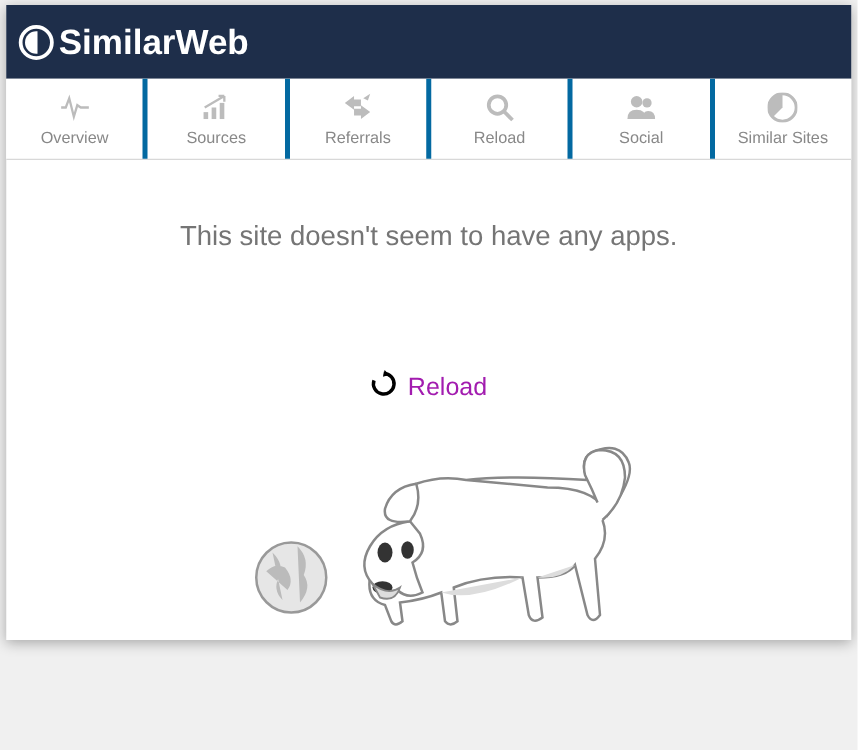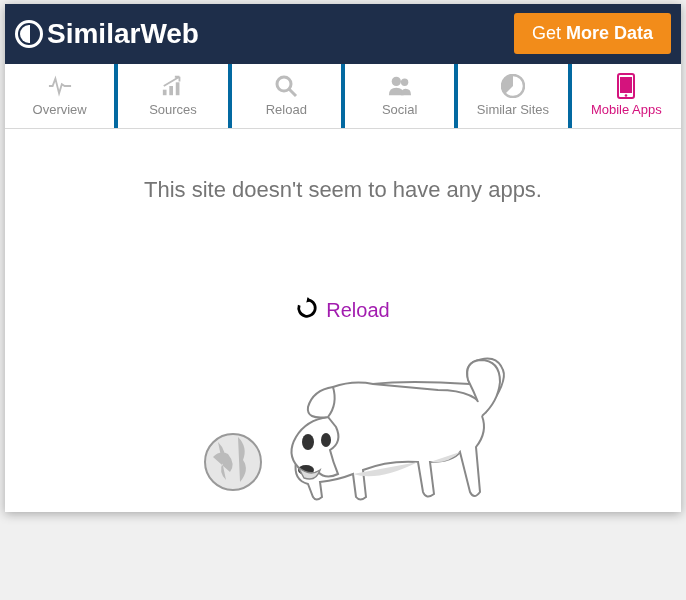--- a/index.html
+++ b/index.html
@@ -122,24 +122,20 @@
 </head>
 <body>
 
 <div class="panel">
 
   <div class="header">
     <div class="logo">
       <div class="logo-icon"></div>
       <span>SimilarWeb</span>
     </div>
-    <button class="cta-btn">
-      <span>Get</span>
-      <span class="bold">More Data</span>
-    </button>
   </div>
 
   <div class="tabs">
 
     <div class="tab">
       <div class="tab-icon">
         <svg width="26" height="24" viewBox="0 0 26 24">
             <path d="M1 12 L5 12 L8 4 L12 20 L15 10 L18 12 L25 12" fill="none" stroke="#bcbcbc" stroke-width="2"></path>
           </svg>
       </div>
@@ -152,20 +148,30 @@
           <rect x="2" y="16" width="4" height="6" fill="#bcbcbc"></rect>
           <rect x="9" y="12" width="4" height="10" fill="#bcbcbc"></rect>
           <rect x="16" y="8" width="4" height="14" fill="#bcbcbc"></rect>
           <path d="M3 12 L20 2 M20 2 L15 2 M20 2 L20 7" stroke="#bcbcbc" stroke-width="2" fill="none"></path>
         </svg>
       </div>
       <span>Sources</span>
     </div>
 
 
+    <div class="tab">
+      <div class="tab-icon">
+        <svg width="26" height="24" viewBox="0 0 26 24">
+          <path d="M2 8 L10 2 L10 5 L16 5 L16 11 L10 11 L10 14 Z" fill="#bcbcbc"></path>
+          <path d="M24 16 L16 22 L16 19 L10 19 L10 13 L16 13 L16 10 Z" fill="#bcbcbc" transform="translate(0,0)"></path>
+          <path d="M18 4 L24 0 L22 6 Z" fill="#bcbcbc"></path>
+        </svg>
+      </div>
+      <span>Referrals</span>
+    </div>
 
     <div class="tab">
       <div class="tab-icon">
         <svg width="24" height="24" viewBox="0 0 24 24">
             <circle cx="10" cy="10" r="7" fill="none" stroke="#bcbcbc" stroke-width="3"></circle>
             <line x1="15" y1="15" x2="22" y2="22" stroke="#bcbcbc" stroke-width="3"></line>
           </svg>
       </div>
       <span>Reload</span>
     </div>
@@ -185,30 +191,20 @@
     <div class="tab">
       <div class="tab-icon">
         <svg width="24" height="24" viewBox="0 0 24 24">
             <circle cx="12" cy="12" r="11" fill="none" stroke="#bcbcbc" stroke-width="2.5"></circle>
             <path d="M12 1 A11 11 0 0 0 4 20 L12 12 Z" fill="#bcbcbc"></path>
           </svg>
       </div>
       <span>Similar Sites</span>
     </div>
 
-    <div class="tab active">
-      <div class="tab-icon">
-        <svg width="18" height="26" viewBox="0 0 18 26">
-            <rect x="1" y="1" width="16" height="24" rx="2" fill="none" stroke="#d4137d" stroke-width="2"></rect>
-            <rect x="3" y="4" width="12" height="16" fill="#d4137d"></rect>
-            <circle cx="9" cy="22.5" r="1.3" fill="#d4137d"></circle>
-          </svg>
-      </div>
-      <span>Mobile Apps</span>
-    </div>
 
   </div>
 
   <div class="content">
     <div class="message">This site doesn't seem to have any apps.</div>
 
     <div class="reload">
       <span>
         <svg width="22" height="22" viewBox="0 0 24 24">
             <path d="M12 3 A9 9 0 1 1 3.5 9" fill="none" stroke="#000" stroke-width="3"></path>

